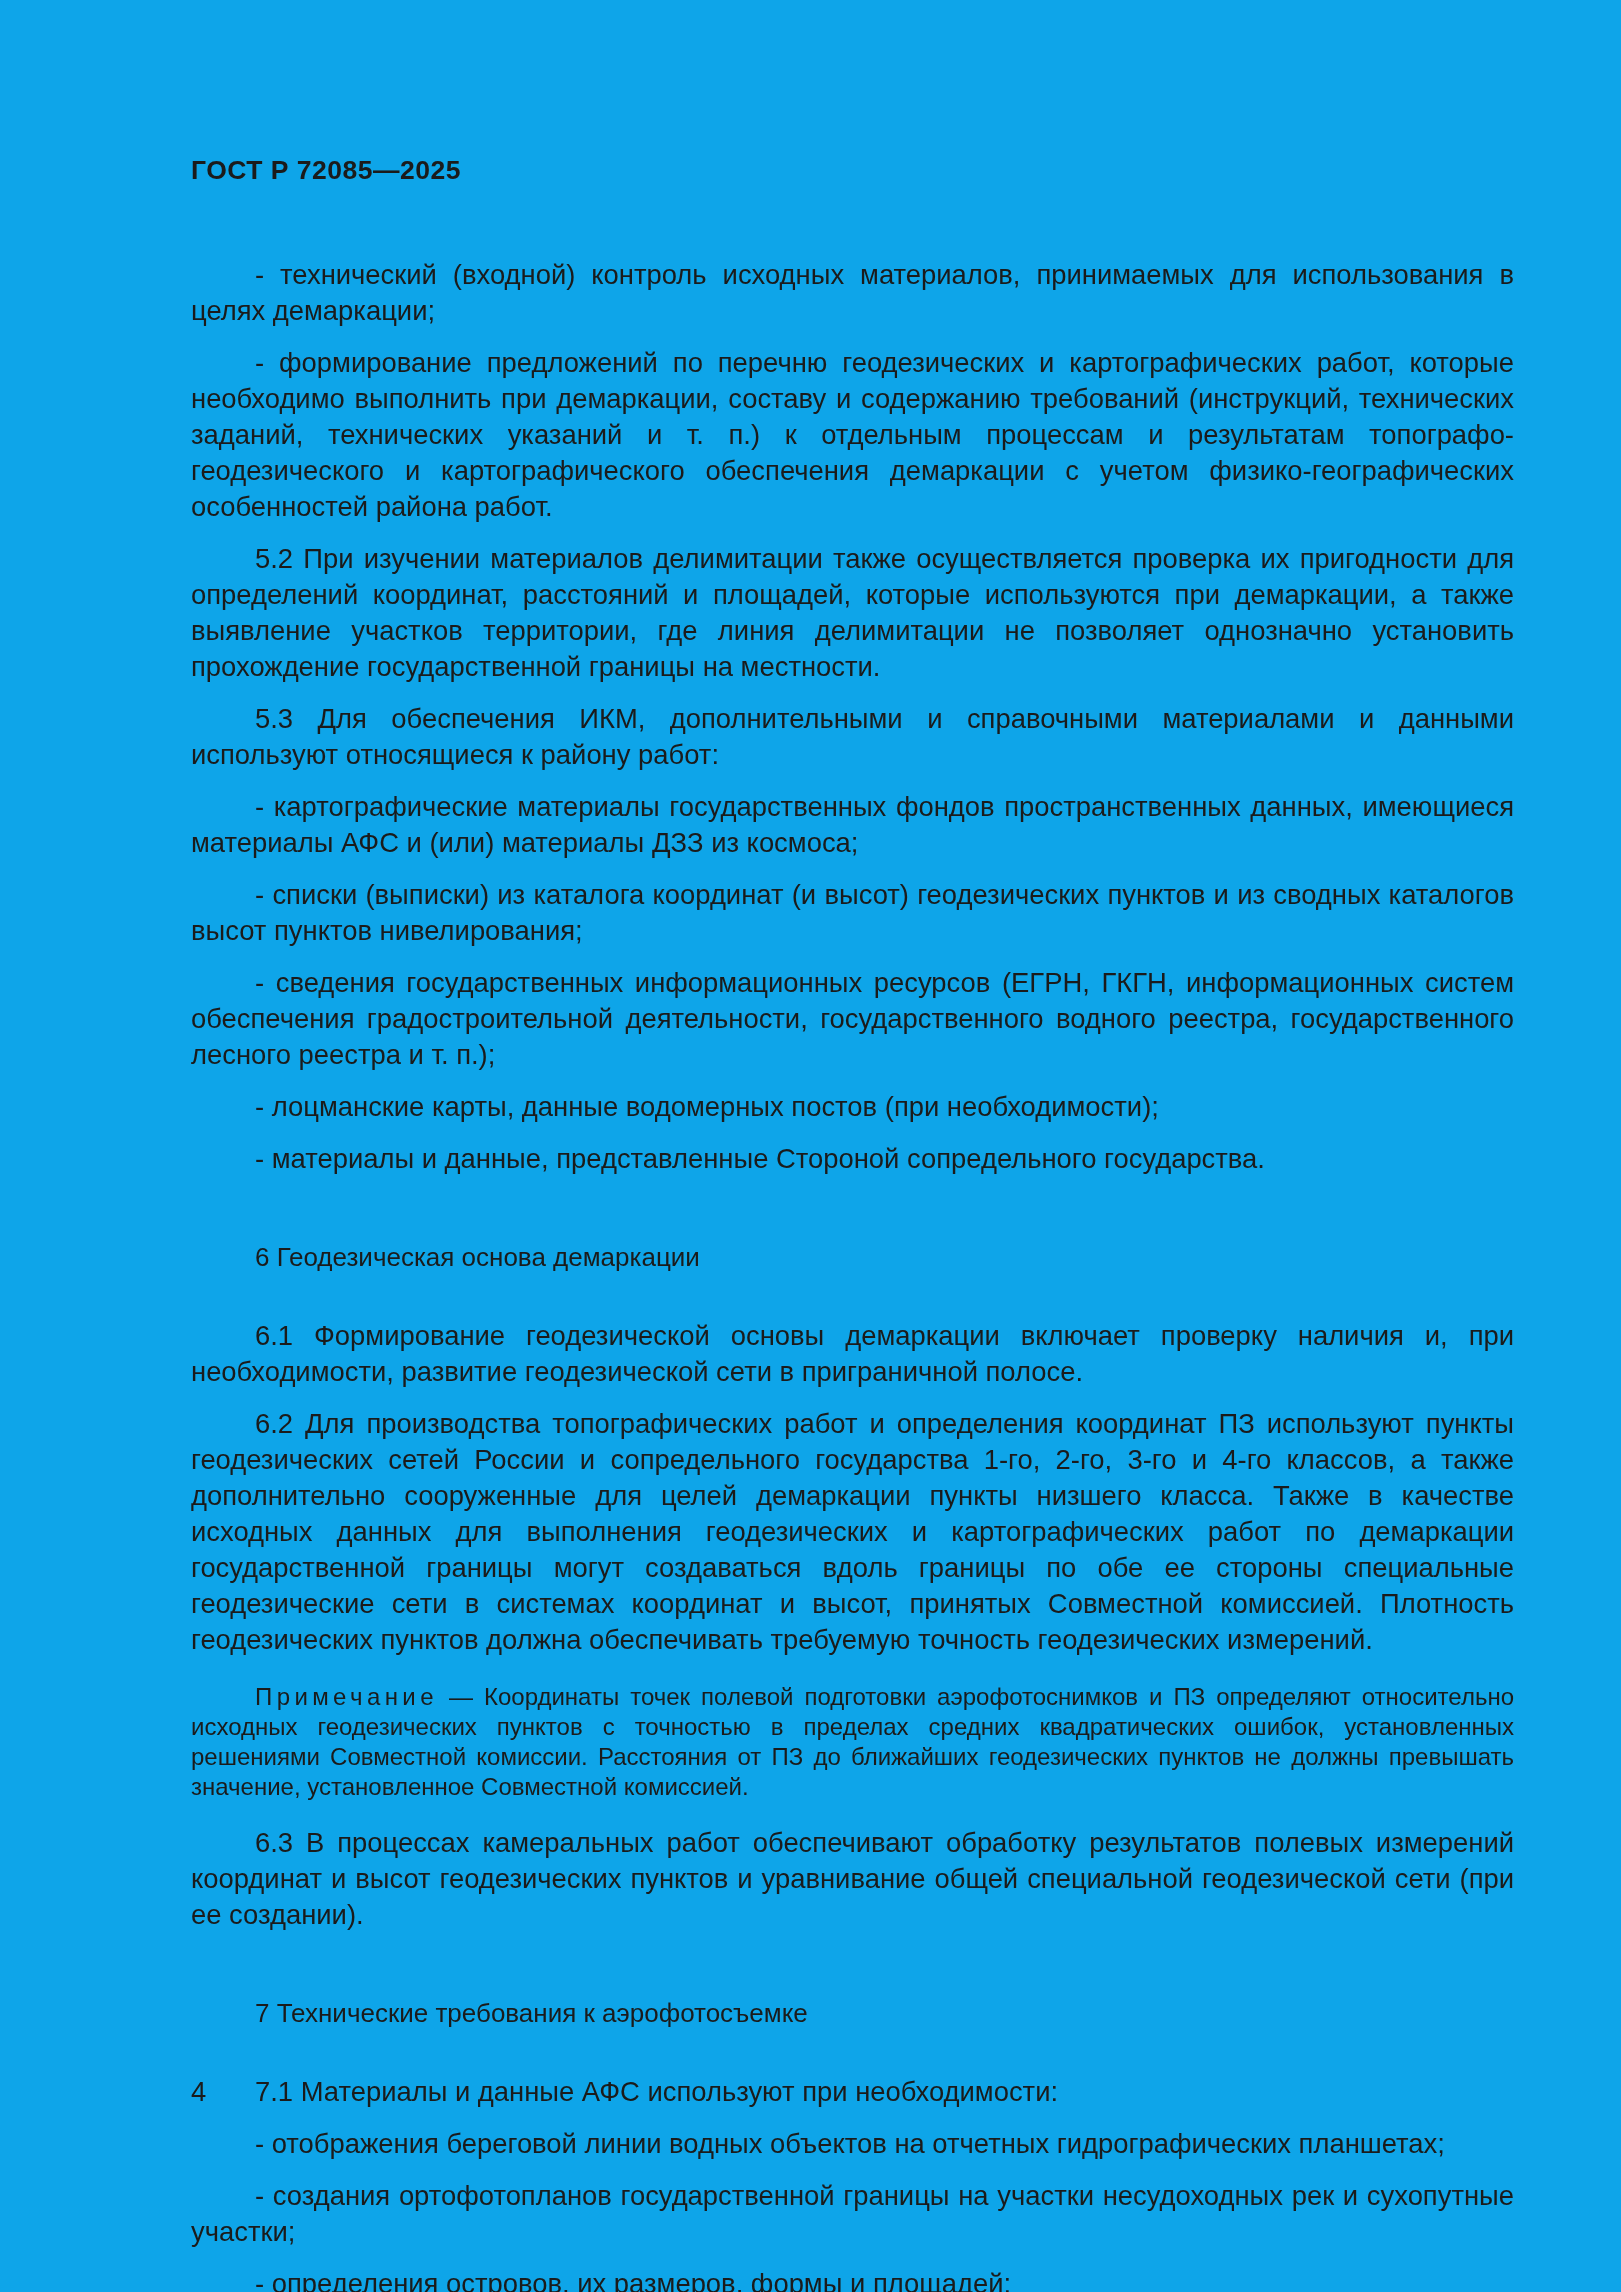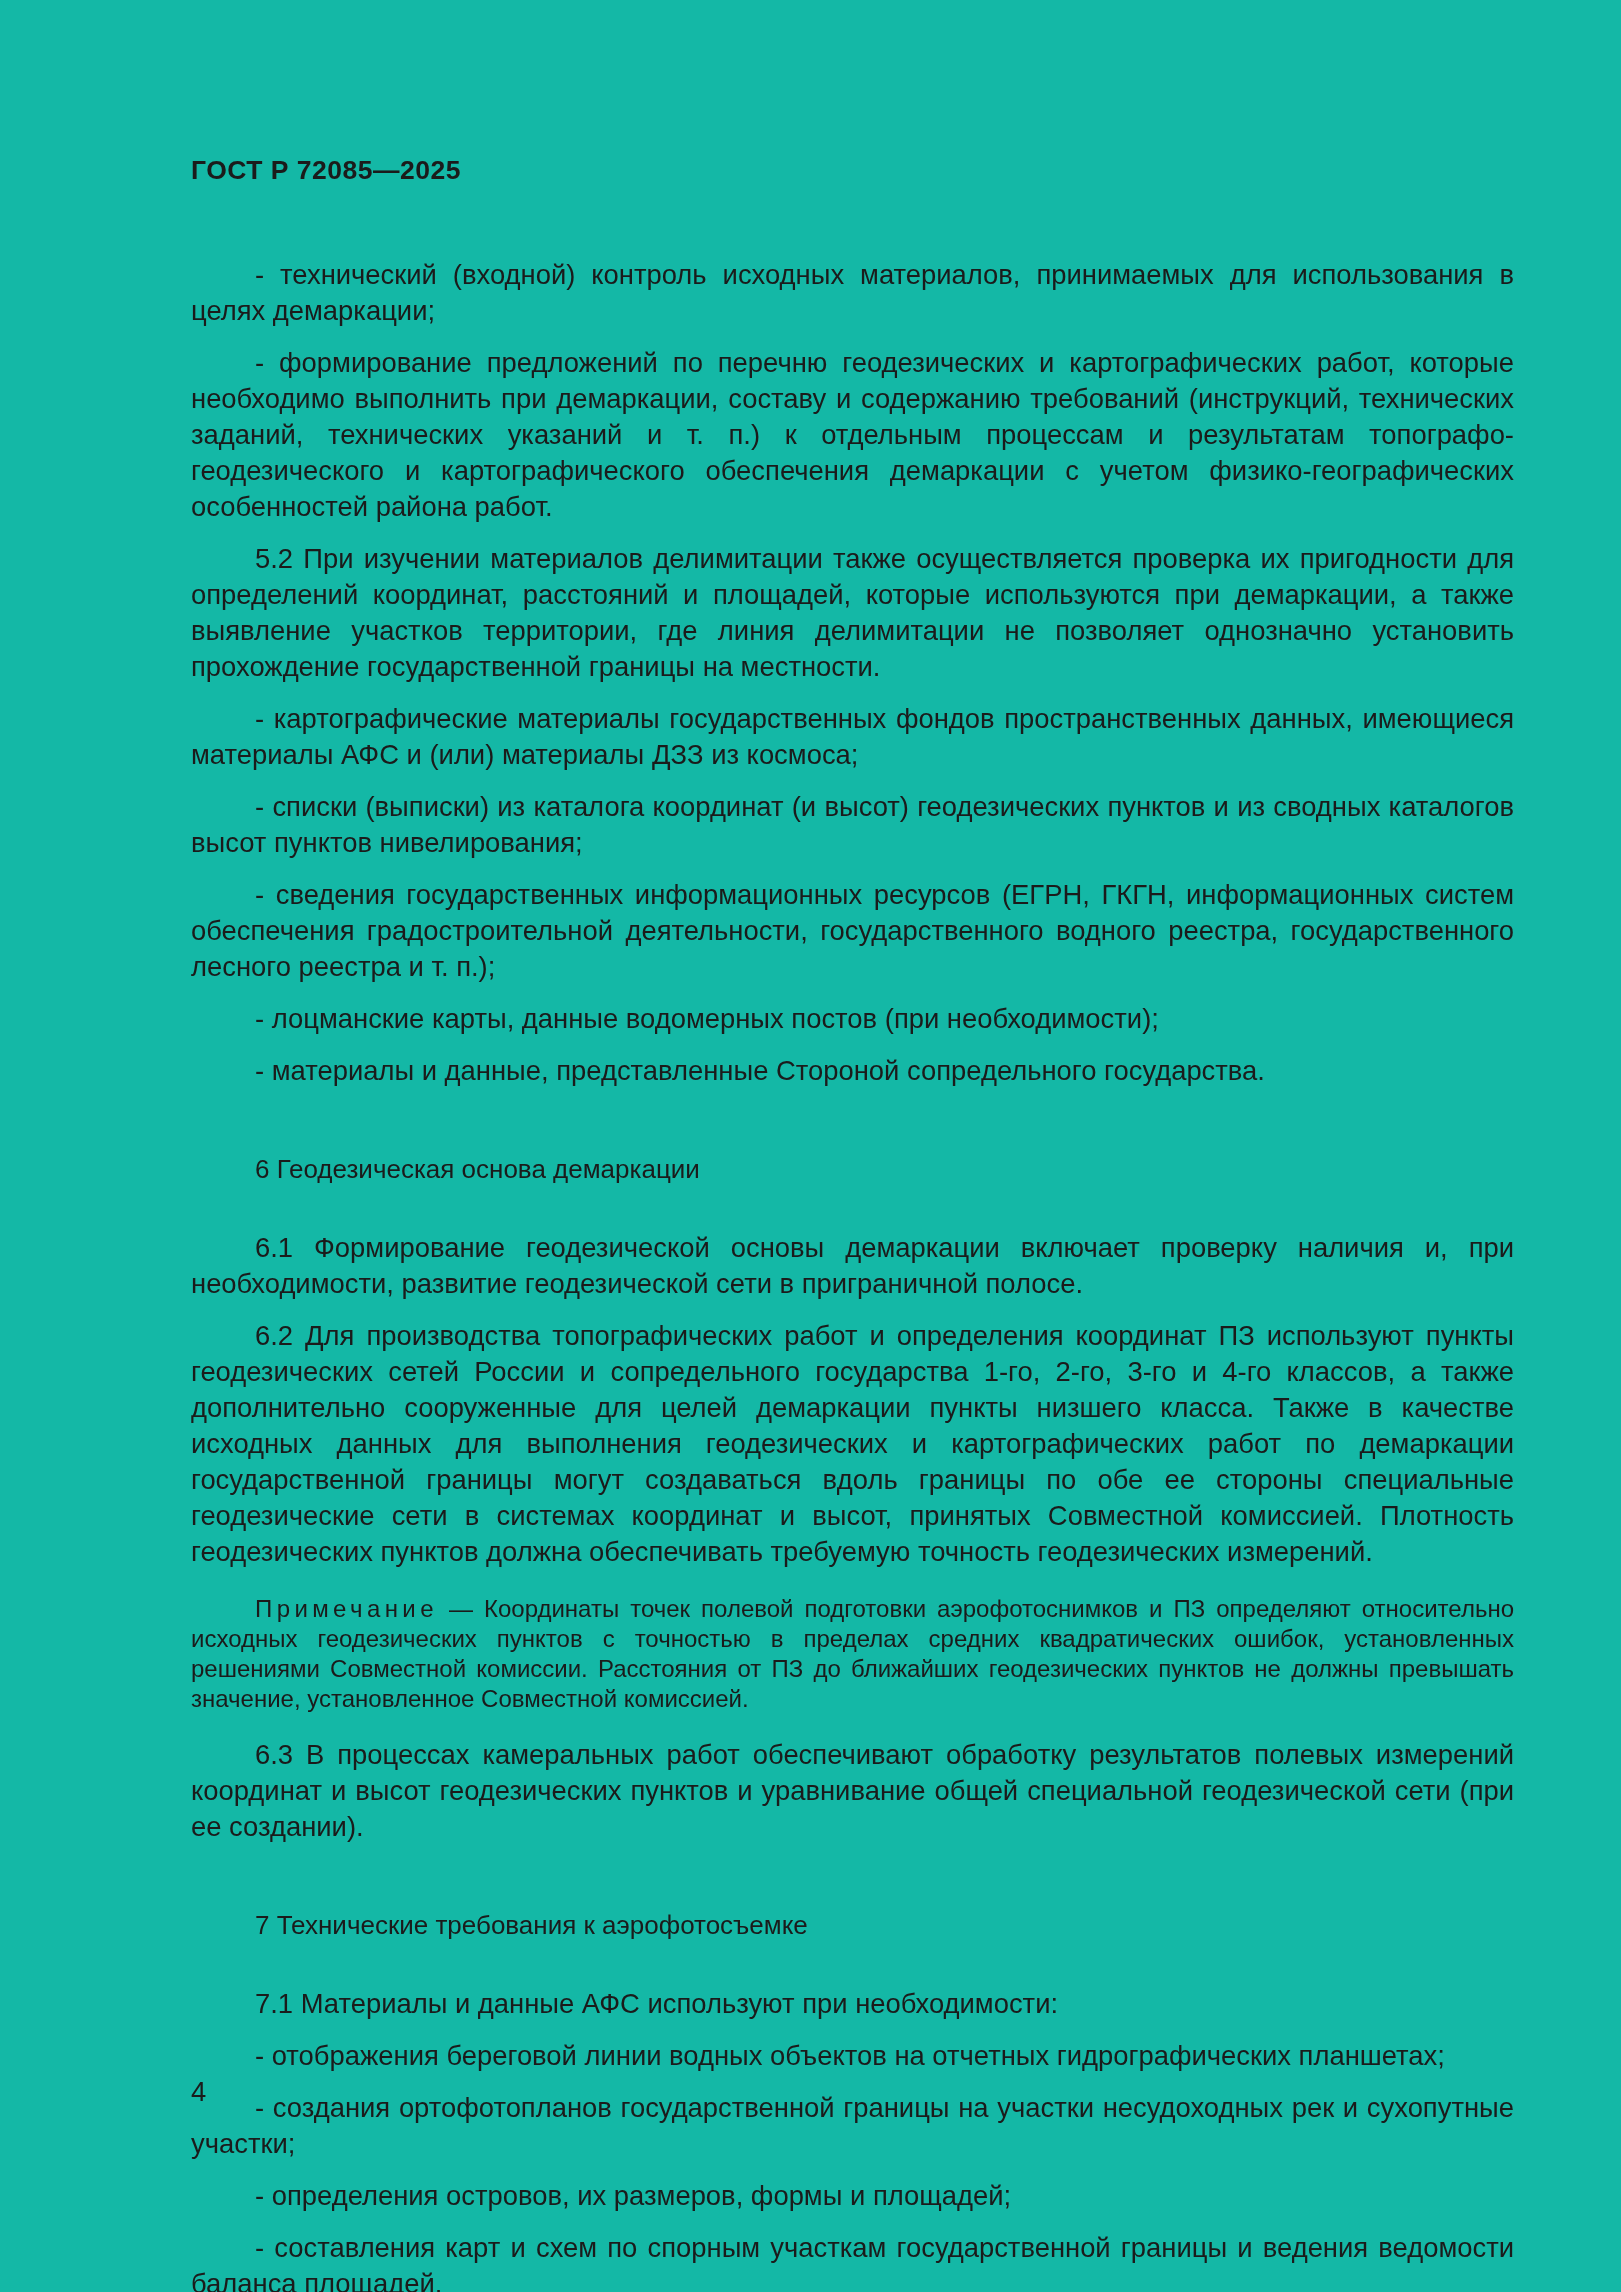--- a/index.html
+++ b/index.html
@@ -7,21 +7,21 @@
     background: #ffffff;
   }
   body {
     font-family: "Liberation Sans", sans-serif;
     color: #1b1b1b;
   }
   .page {
     position: relative;
     width: 1621px;
     height: 2293px;
-    background: #14b8a6;
+    background: #0ea5e9;
     overflow: hidden;
   }
   .content {
     position: absolute;
     left: 191px;
     top: 155px;
     width: 1323px;
   }
   .doc-header {
     font-size: 26.5px;
@@ -66,20 +66,21 @@
 <body>
 
 <div class="page">
   <div class="content">
 
     <div class="doc-header">ГОСТ Р 72085—2025</div>
 
     <p class="para">- технический (входной) контроль исходных материалов, принимаемых для использования в целях демаркации;</p>
     <p class="para">- формирование предложений по перечню геодезических и картографических работ, которые необходимо выполнить при демаркации, составу и содержанию требований (инструкций, технических заданий, технических указаний и т. п.) к отдельным процессам и результатам топографо-геодезического и картографического обеспечения демаркации с учетом физико-географических особенностей района работ.</p>
     <p class="para">5.2 При изучении материалов делимитации также осуществляется проверка их пригодности для определений координат, расстояний и площадей, которые используются при демаркации, а также выявление участков территории, где линия делимитации не позволяет однозначно установить прохождение государственной границы на местности.</p>
+    <p class="para">5.3 Для обеспечения ИКМ, дополнительными и справочными материалами и данными используют относящиеся к району работ:</p>
     <p class="para">- картографические материалы государственных фондов пространственных данных, имеющиеся материалы АФС и (или) материалы ДЗЗ из космоса;</p>
     <p class="para">- списки (выписки) из каталога координат (и высот) геодезических пунктов и из сводных каталогов высот пунктов нивелирования;</p>
     <p class="para">- сведения государственных информационных ресурсов (ЕГРН, ГКГН, информационных систем обеспечения градостроительной деятельности, государственного водного реестра, государственного лесного реестра и т. п.);</p>
     <p class="para">- лоцманские карты, данные водомерных постов (при необходимости);</p>
     <p class="para">- материалы и данные, представленные Стороной сопредельного государства.</p>
 
     <h2 class="heading">6 Геодезическая основа демаркации</h2>
 
     <p class="para">6.1 Формирование геодезической основы демаркации включает проверку наличия и, при необходимости, развитие геодезической сети в приграничной полосе.</p>
     <p class="para">6.2 Для производства топографических работ и определения координат ПЗ используют пункты геодезических сетей России и сопредельного государства 1-го, 2-го, 3-го и 4-го классов, а также дополнительно сооруженные для целей демаркации пункты низшего класса. Также в качестве исходных данных для выполнения геодезических и картографических работ по демаркации государственной границы могут создаваться вдоль границы по обе ее стороны специальные геодезические сети в системах координат и высот, принятых Совместной комиссией. Плотность геодезических пунктов должна обеспечивать требуемую точность геодезических измерений.</p>

